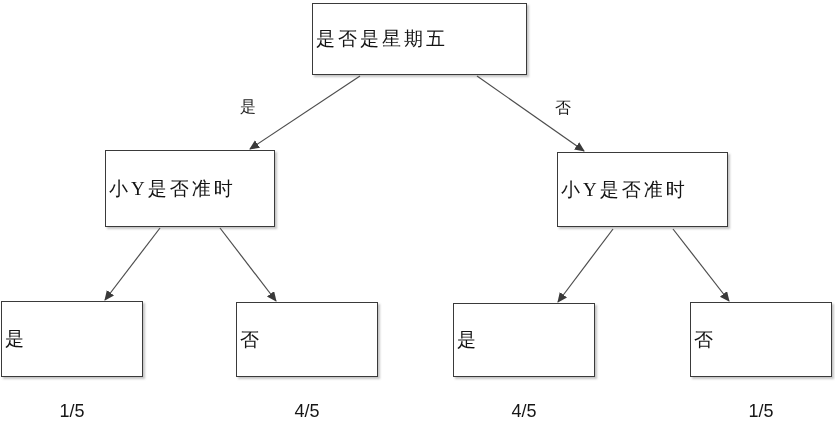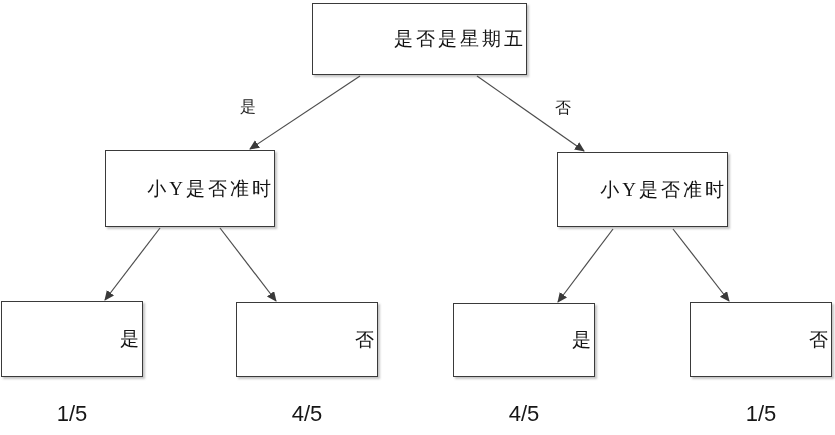--- a/index.html
+++ b/index.html
@@ -17,21 +17,21 @@
     width: 835px; height: 435px;
   }
   .node {
     position: absolute;
     box-sizing: border-box;
     background: #ffffff;
     border: 1px solid #3a3a3a;
     box-shadow: 2px 2px 2px rgba(90,90,90,0.35);
     display: flex;
     align-items: center;
-    justify-content: flex-end;
+    justify-content: flex-start;
     font-size: 19px;
     letter-spacing: 3px;
     padding-left: 3px;
     color: #141414;
   }
   .node-root   { left: 312px; top: 3px;   width: 215px; height: 72px; }
   .node-mid-l  { left: 105px; top: 150px; width: 170px; height: 77px; }
   .node-mid-r  { left: 557px; top: 152px; width: 171px; height: 75px; }
   .node-leaf-1 { left: 1px;   top: 301px; width: 142px; height: 76px; }
   .node-leaf-2 { left: 236px; top: 302px; width: 142px; height: 75px; }
@@ -46,21 +46,21 @@
     letter-spacing: 0;
   }
   .edge-label-l { left: 230px; top: 97px; }
   .edge-label-r { left: 545px; top: 98px; }
   .prob {
     position: absolute;
     top: 401px;
     width: 142px;
     text-align: center;
     font-family: "Liberation Sans", sans-serif;
-    font-size: 22px;
+    font-size: 18px;
     color: #161616;
   }
   .prob-1 { left: 1px; }
   .prob-2 { left: 236px; }
   .prob-3 { left: 453px; }
   .prob-4 { left: 690px; }
 </style>
 </head>
 <body>
 

